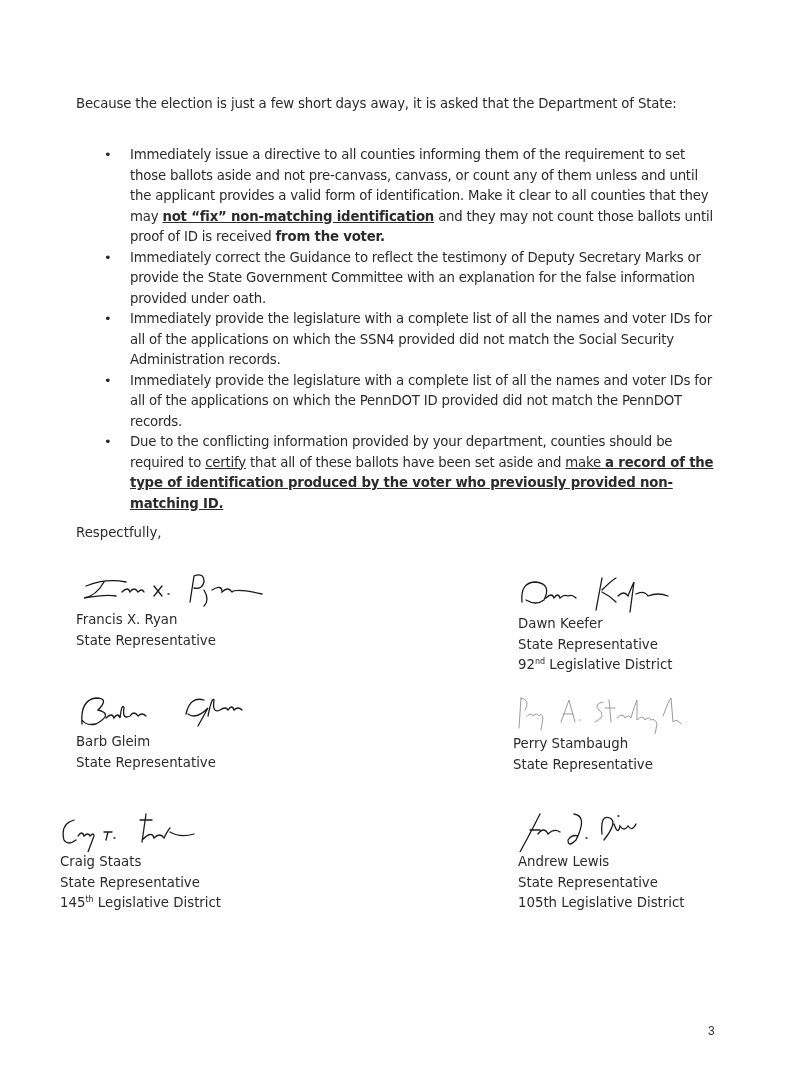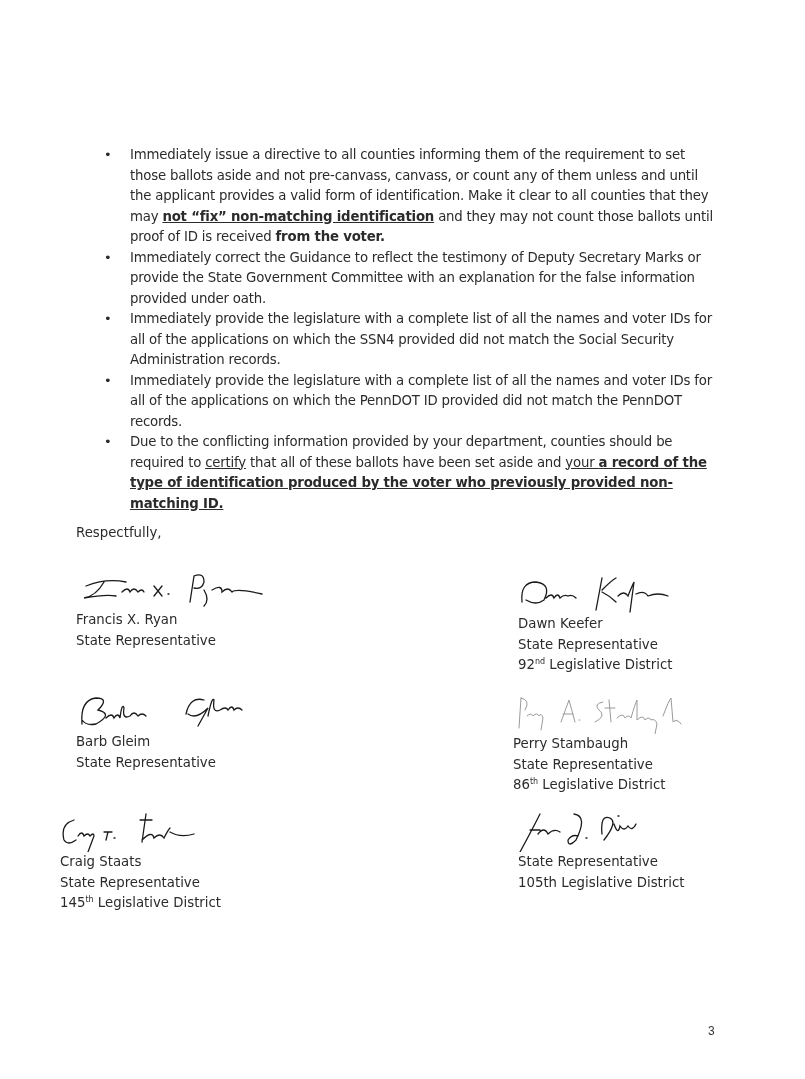--- a/index.html
+++ b/index.html
@@ -39,41 +39,42 @@
     .pagenum {
       position: absolute; left: 708px; top: 1024px;
       font-family: "Liberation Sans", sans-serif; font-size: 12px; color: #333;
     }
   </style>
 </head>
 <body>
 
 <div class="page">
 
+  <div class="intro">Because the election is just a few short days away, it is asked that the Department of State:</div>
 
   <ul class="bullets">
     <li>
       <span class="dot">•</span>
       <span>Immediately issue a directive to all counties informing them of the requirement to set those ballots aside and not pre-canvass, canvass, or count any of them unless and until the applicant provides a valid form of identification.  Make it clear to all counties that they may </span><span class="b u">not “fix” non-matching identification</span><span> and they may not count those ballots until proof of ID is received </span><span class="b">from the voter.</span>
     </li>
     <li>
       <span class="dot">•</span>
       <span>Immediately correct the Guidance to reflect the testimony of Deputy Secretary Marks or provide the State Government Committee with an explanation for the false information provided under oath.</span>
     </li>
     <li>
       <span class="dot">•</span>
       <span>Immediately provide the legislature with a complete list of all the names and voter IDs for all of the applications on which the SSN4 provided did not match the Social Security Administration records.</span>
     </li>
     <li>
       <span class="dot">•</span>
       <span>Immediately provide the legislature with a complete list of all the names and voter IDs for all of the applications on which the PennDOT ID provided did not match the PennDOT records.</span>
     </li>
     <li>
       <span class="dot">•</span>
-      <span>Due to the conflicting information provided by your department, counties should be required to </span><span class="u">certify</span><span> that all of these ballots have been set aside and </span><span class="u">your </span><span class="b u">a record of the type of identification produced by the voter who previously provided non-matching ID.</span>
+      <span>Due to the conflicting information provided by your department, counties should be required to </span><span class="u">certify</span><span> that all of these ballots have been set aside and </span><span class="u">make </span><span class="b u">a record of the type of identification produced by the voter who previously provided non-matching ID.</span>
     </li>
   </ul>
 
   <div class="closing">Respectfully,</div>
 
   <div class="sig-block" style="left:76px; top:568px;">
     <svg class="sig-img" width="210" height="42" viewBox="0 0 210 42">
       <path d="M10 18 Q30 10 50 14 M28 14 Q20 28 8 30 Q30 26 40 28 M46 24 q6 -6 8 0 q4 -6 8 0 q4 -4 6 0 M78 18 l8 10 M86 18 l-8 10 M92 26 l1 0 M118 8 q10 -4 10 6 q-2 8 -10 6 M118 8 l-4 26 M128 22 q6 10 0 16 M136 22 q10 -6 10 2 q6 -6 10 0 q4 -4 30 2"></path>
     </svg>
     <div>Francis X. Ryan</div>
@@ -96,34 +97,34 @@
     <div>Barb Gleim</div>
     <div>State Representative</div>
   </div>
 
   <div class="sig-block" style="left:513px; top:692px;">
     <svg class="sig-img sig-light" width="190" height="42" viewBox="0 0 190 42">
       <path d="M8 6 l-2 30 M8 6 q10 2 4 12 M14 24 q4 -4 6 0 q4 -4 6 0 q2 -4 4 2 l-2 12 M48 30 l8 -22 l6 22 M50 22 l10 0 M66 28 l1 0 M90 10 q-10 2 -4 8 q8 6 -4 12 M96 8 l2 22 M92 16 l10 0 M104 26 q6 -6 8 0 q4 -4 6 0 q4 -14 6 -18 l0 20 q6 -6 8 0 q4 -4 6 0 q4 -2 6 4 l-2 10 M150 24 q6 -16 8 -18 l2 24 q4 -4 8 2"></path>
     </svg>
     <div>Perry Stambaugh</div>
     <div>State Representative</div>
-    <div><span>86</span><sup>th</sup><span> Legislative District</span></div>
   </div>
 
   <div class="sig-block" style="left:60px; top:810px;">
     <svg class="sig-img" width="160" height="42" viewBox="0 0 160 42">
       <path d="M14 10 Q0 14 4 30 Q8 36 16 30 M18 26 q4 -6 6 0 q4 -4 6 0 q4 -4 4 0 l-6 16 M44 22 l8 0 M48 22 l-2 8 M54 28 l1 0 M86 4 l-4 28 M80 10 l12 0 M82 30 q10 -10 12 -2 q6 -6 10 0 q4 -8 6 -10 M110 22 q10 6 24 2"></path>
     </svg>
     <div>Craig Staats</div>
     <div>State Representative</div>
     <div><span>145</span><sup>th</sup><span> Legislative District</span></div>
   </div>
 
   <div class="sig-block" style="left:518px; top:810px;">
     <svg class="sig-img" width="170" height="42" viewBox="0 0 170 42">
       <path d="M2 42 Q14 20 22 4 M12 20 l10 0 M20 24 q6 -8 10 0 q6 -6 12 -2 M56 4 Q70 6 58 30 Q50 38 50 30 Q54 24 60 26 M68 28 l1 0 M84 24 Q82 4 92 8 Q100 12 86 30 M96 14 q4 12 6 2 q4 6 8 0 q4 6 8 -2 M100 6 l1 0"></path>
     </svg>
+    <div>Andrew Lewis</div>
     <div>State Representative</div>
     <div><span>105th</span><sup></sup><span> Legislative District</span></div>
   </div>
 
   <div class="pagenum">3</div>
 </div>
 
 </body></html>

